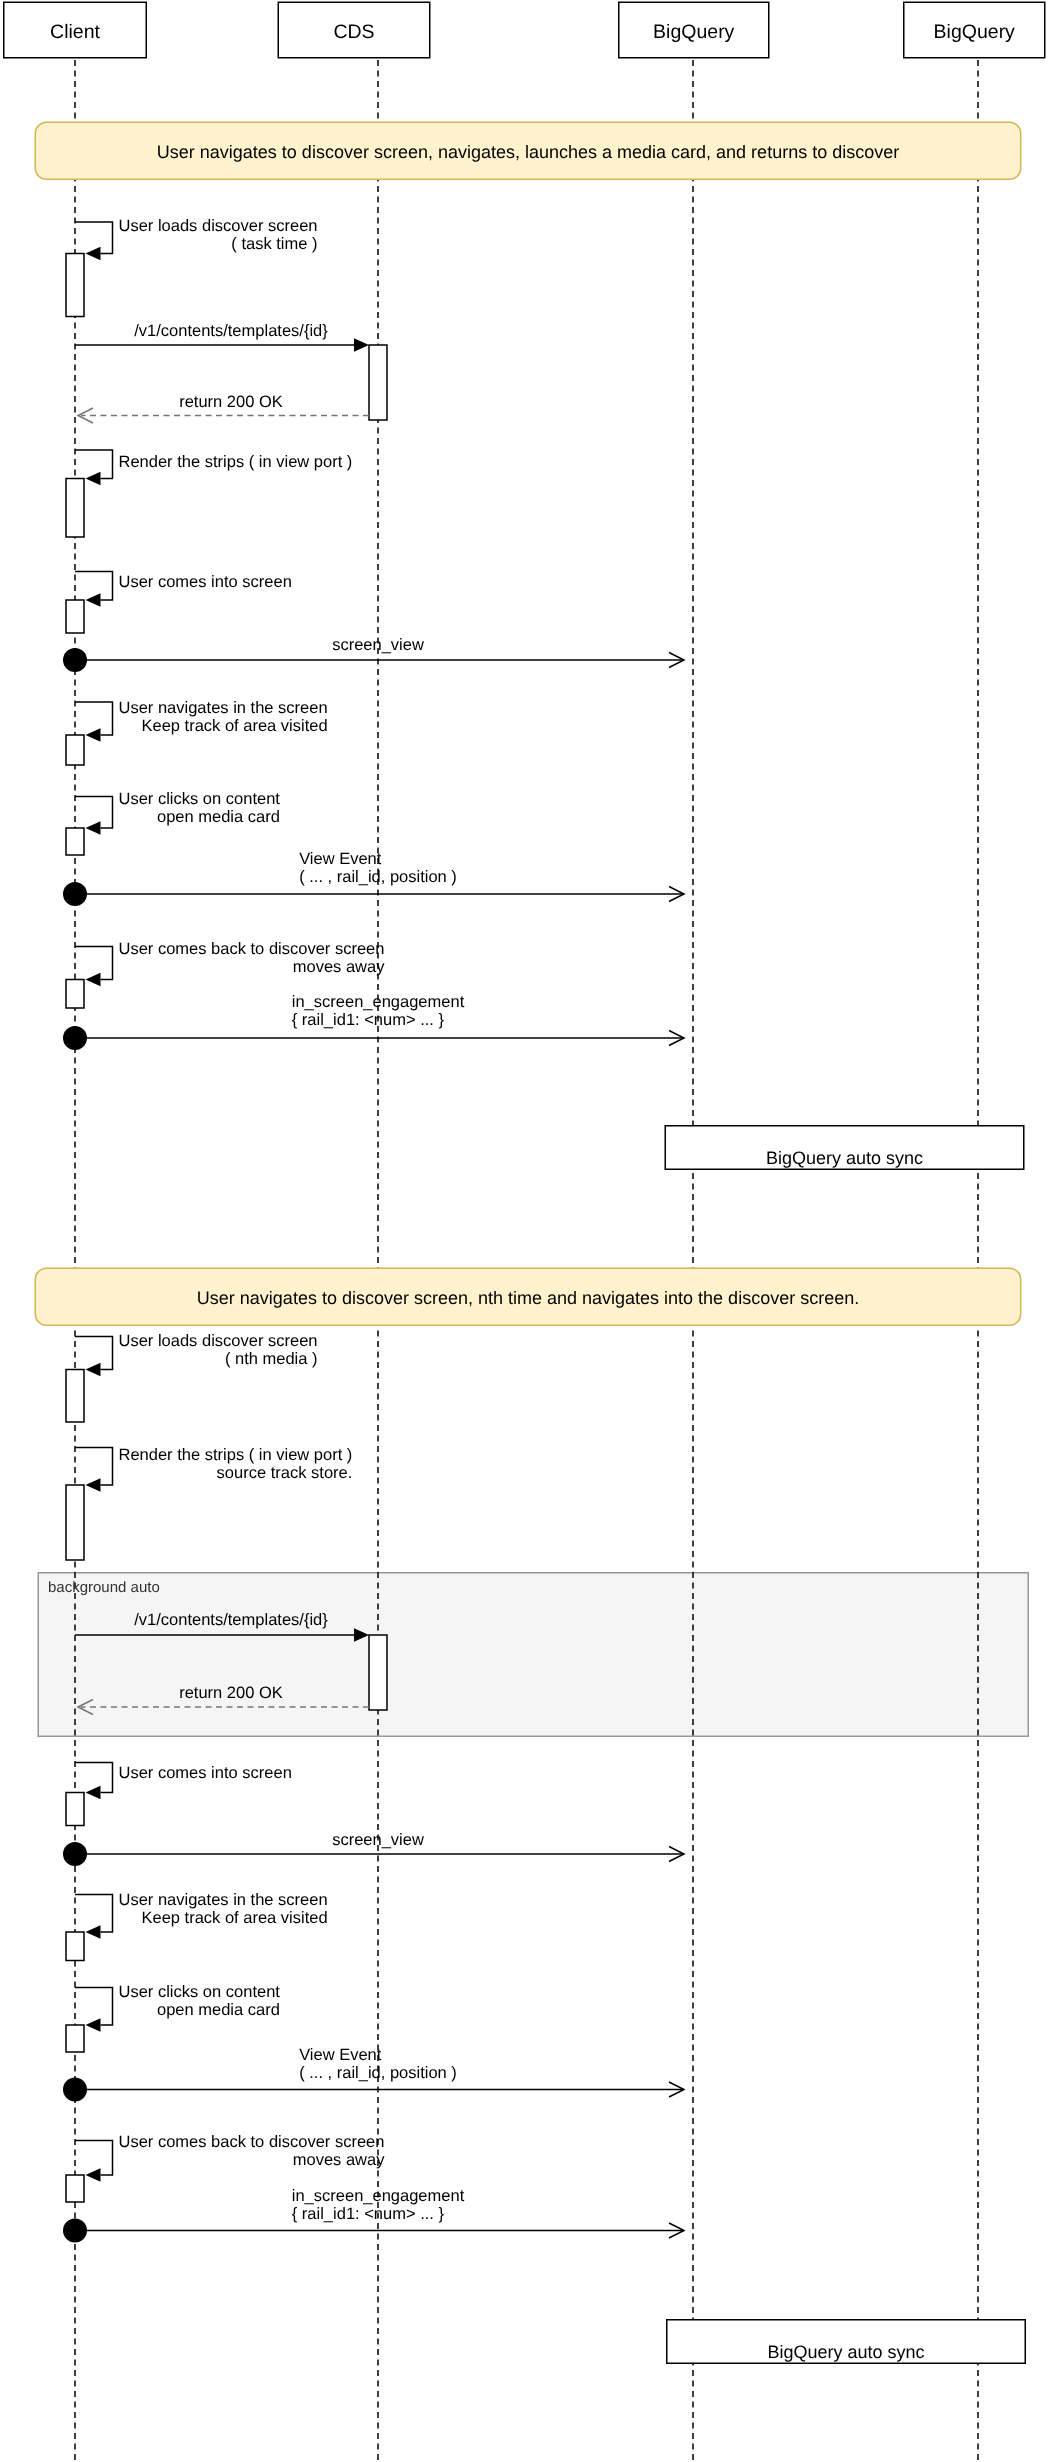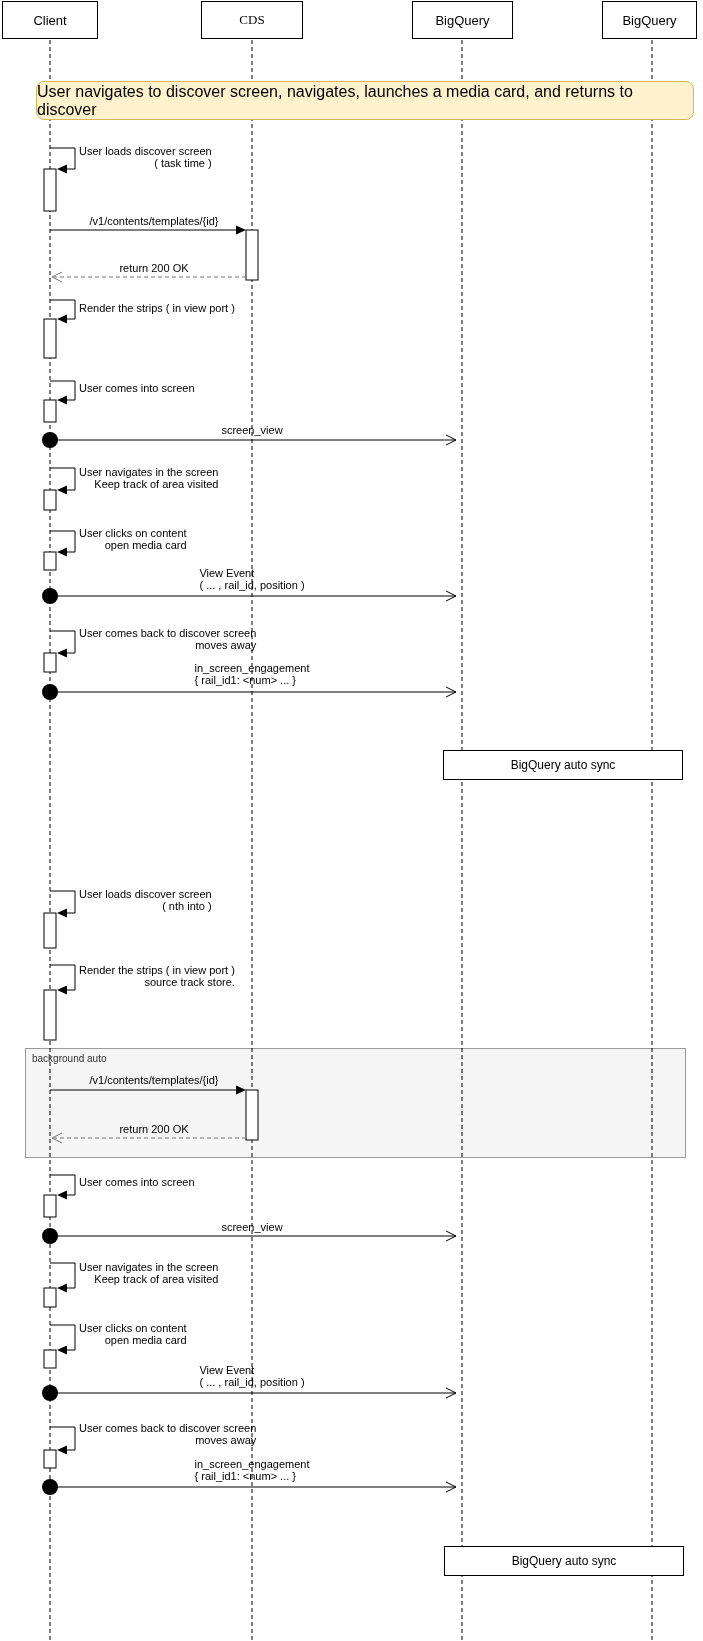--- a/index.html
+++ b/index.html
@@ -7,32 +7,32 @@
     position:relative;width:703px;height:1641px;background:#ffffff;
     font-family:"Liberation Sans",sans-serif;color:#000;overflow:hidden;
   }
   svg.wires{position:absolute;left:0;top:0;z-index:1;}
 
   .actor{
     position:absolute;top:1px;height:38px;background:#ffffff;border:1px solid #000;
     display:flex;align-items:center;justify-content:center;font-size:13px;box-sizing:border-box;
   }
   .banner{
-    position:absolute;left:36px;width:658px;height:39px;background:#FFF2CC;border:1px solid #D6B656;
-    border-radius:8px;display:flex;align-items:center;justify-content:center;font-size:16px;
+    position:absolute;left:23px;width:658px;height:39px;background:#FFF2CC;border:1px solid #D6B656;
+    border-radius:8px;display:flex;align-items:center;justify-content:center;font-size:12px;
     box-sizing:border-box;z-index:2;
   }
   .frame{
     position:absolute;left:25px;width:661px;background:#F5F5F5;border:1px solid #999;
     box-sizing:border-box;z-index:0;
   }
   .frame-label{position:absolute;left:32px;font-size:10px;color:#333;z-index:2;}
   .sync{
     position:absolute;width:240px;height:30px;background:#ffffff;border:1px solid #000;
-    display:flex;align-items:center;justify-content:center;font-size:12px;box-sizing:border-box;z-index:2;
+    display:flex;align-items:flex-end;justify-content:center;font-size:12px;box-sizing:border-box;z-index:2;
   }
   .lbl{
     position:absolute;font-size:11px;line-height:12px;white-space:nowrap;z-index:2;text-align:right;
   }
   .lbl.center{transform:translateX(-50%);text-align:left;}
 </style>
 </head>
 <body>
 
 <div class="diagram">
@@ -152,32 +152,35 @@
     <rect x="44" y="1450" width="12" height="18" fill="#fff" stroke="#000"></rect>
 
     <circle cx="50" cy="1487" r="8" fill="#000"></circle>
     <line x1="50" y1="1487" x2="456" y2="1487" stroke="#000"></line>
     <polyline points="446,1482 456,1487 446,1492" fill="none" stroke="#000"></polyline>
   </svg>
 
   <div class="actor" style="left:2px;width:96px;">
       <span>Client</span>
     </div>
-  <div class="actor" style="left:201px;width:102px;font-family:Liberation Serif, serif;">
+  <div class="actor" style="left:185px;width:102px;">
       <span>CDS</span>
     </div>
   <div class="actor" style="left:412px;width:101px;">
       <span>BigQuery</span>
     </div>
   <div class="actor" style="left:602px;width:95px;">
       <span>BigQuery</span>
     </div>
 
   <div class="banner" style="top:81px;">
       <span>User navigates to discover screen, navigates, launches a media card, and returns to discover</span>
+    </div>
+  <div class="banner" style="top:845px;">
+      <span>User navigates to discover screen, nth time and navigates into the discover screen.</span>
     </div>
 
   <div class="frame-label" style="top:1053px;">background auto</div>
 
   <div class="sync" style="left:443px;top:750px;">
       <span>BigQuery auto sync</span>
     </div>
   <div class="sync" style="left:444px;top:1546px;">
       <span>BigQuery auto sync</span>
     </div>
@@ -207,21 +210,21 @@
     <div>User comes back to discover screen</div>
     <div>moves away</div>
   </div>
   <div class="lbl center" style="left:252px;top:662px;">
     <div>in_screen_engagement</div>
     <div>{ rail_id1: &lt;num&gt; ... }</div>
   </div>
 
   <div class="lbl" style="left:79px;top:888px;">
     <div>User loads discover screen</div>
-    <div>( nth into )</div>
+    <div>( nth media )</div>
   </div>
   <div class="lbl" style="left:79px;top:964px;">
     <div>Render the strips ( in view port )</div>
     <div>source track store.</div>
   </div>
   <div class="lbl center" style="left:154px;top:1074px;">/v1/contents/templates/{id}</div>
   <div class="lbl center" style="left:154px;top:1123px;">return 200 OK</div>
   <div class="lbl" style="left:79px;top:1176px;">User comes into screen</div>
   <div class="lbl center" style="left:252px;top:1221px;">screen_view</div>
   <div class="lbl" style="left:79px;top:1261px;">

